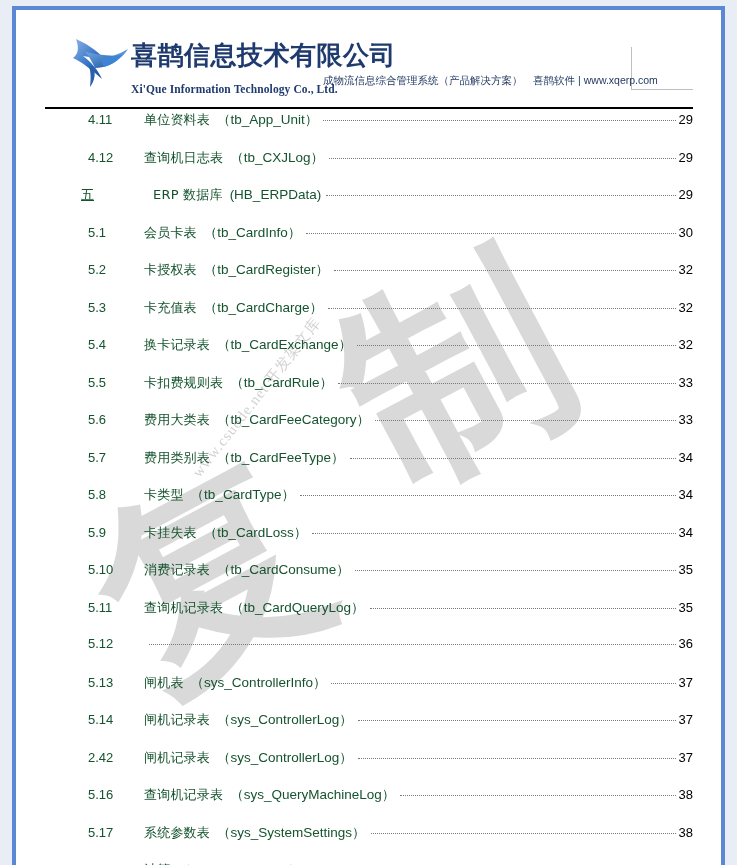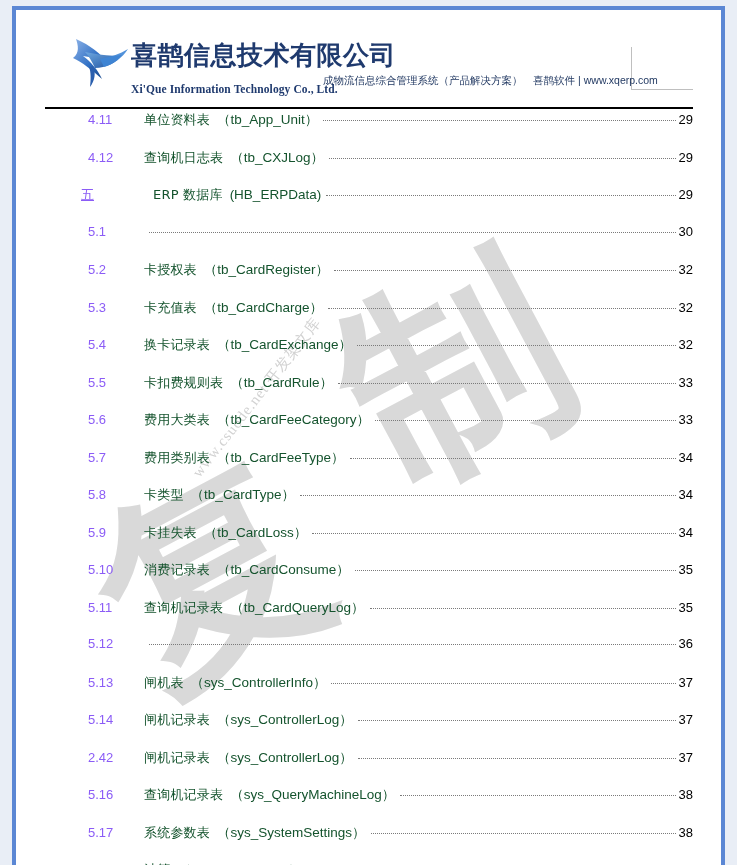--- a/index.html
+++ b/index.html
@@ -159,21 +159,21 @@
     padding-right: 27px;
     font-size: 13.5px;
     color: #000000;
   }
   .toc-row.level-1 {
     padding-left: 63px;
   }
   .toc-num {
     font-family: "Liberation Sans", sans-serif;
     font-size: 13px;
-    color: #8b5cf6;
+    color: #14532d;
     width: 56px;
     flex: 0 0 56px;
   }
   .toc-row.level-1 .toc-num {
     width: 72px;
     flex: 0 0 72px;
     text-decoration: underline;
     font-family: "DejaVu Sans", sans-serif;
     font-size: 13px;
   }
@@ -278,20 +278,21 @@
           <span class="toc-page">29</span>
         </div>
         <div class="toc-row level-1">
           <span class="toc-num">五</span>
           <span class="toc-title"><span class="cn">ERP 数据库</span><span class="tbl">(HB_ERPData)</span></span>
           <span class="toc-dots"></span>
           <span class="toc-page">29</span>
         </div>
         <div class="toc-row level-2">
           <span class="toc-num">5.1</span>
+          <span class="toc-title"><span class="cn">会员卡表</span><span class="tbl">（tb_CardInfo）</span></span>
           <span class="toc-dots"></span>
           <span class="toc-page">30</span>
         </div>
         <div class="toc-row level-2">
           <span class="toc-num">5.2</span>
           <span class="toc-title"><span class="cn">卡授权表</span><span class="tbl">（tb_CardRegister）</span></span>
           <span class="toc-dots"></span>
           <span class="toc-page">32</span>
         </div>
         <div class="toc-row level-2">

